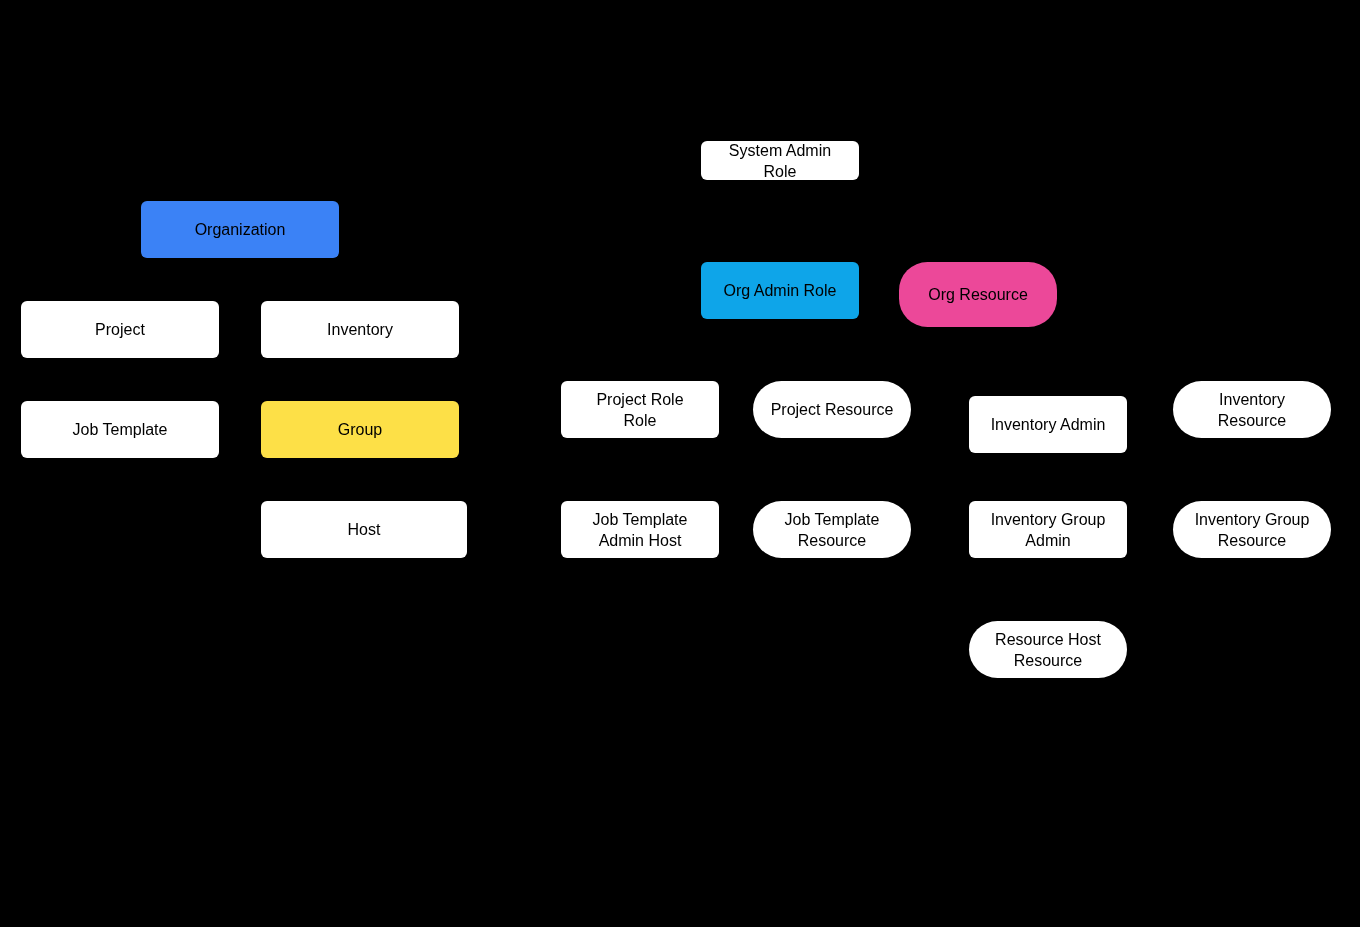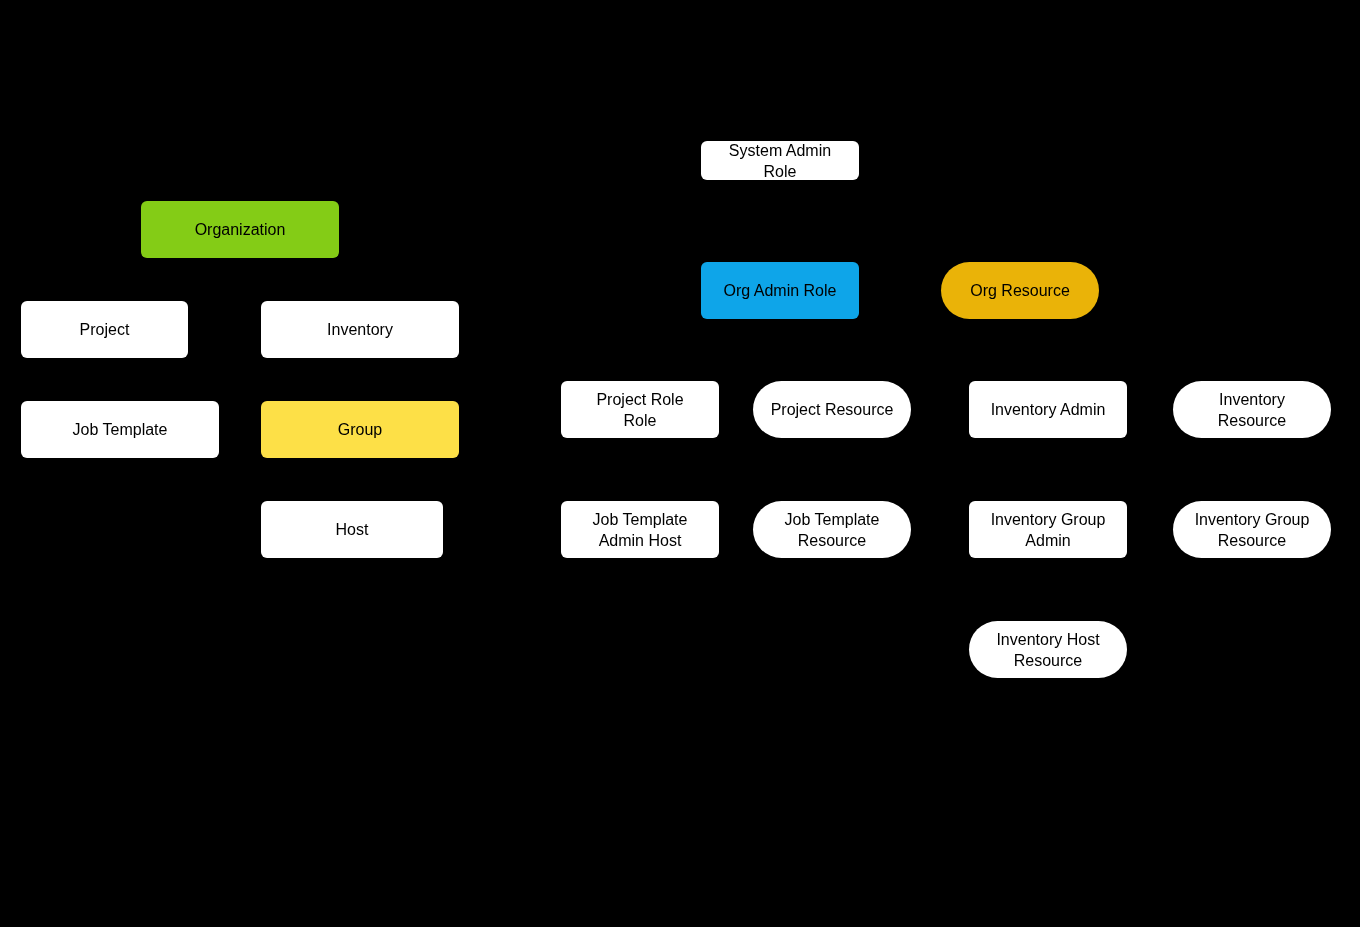--- a/index.html
+++ b/index.html
@@ -29,56 +29,56 @@
     box-sizing: border-box;
   }
   .node.rect   { border-radius: 6px; }
   .node.stadium{ border-radius: 28.5px; }
   .node .line  { white-space: nowrap; }
 </style>
 </head>
 <body>
 
 <div id="canvas" style="background: rgb(0, 0, 0);">
-    <div class="node rect" style="left: 141px; top: 201px; width: 198px; height: 57px; background: #84cc16; color: rgb(0, 0, 0);">
+    <div class="node rect" style="left: 141px; top: 201px; width: 198px; height: 57px; background: #3b82f6; color: rgb(0, 0, 0);">
       <div class="line">Organization</div>
     </div>
-    <div class="node rect" style="left: 21px; top: 301px; width: 167px; height: 57px; background: rgb(255, 255, 255); color: rgb(0, 0, 0);">
+    <div class="node rect" style="left: 21px; top: 301px; width: 198px; height: 57px; background: rgb(255, 255, 255); color: rgb(0, 0, 0);">
       <div class="line">Project</div>
     </div>
     <div class="node rect" style="left: 261px; top: 301px; width: 198px; height: 57px; background: rgb(255, 255, 255); color: rgb(0, 0, 0);">
       <div class="line">Inventory</div>
     </div>
     <div class="node rect" style="left: 21px; top: 401px; width: 198px; height: 57px; background: rgb(255, 255, 255); color: rgb(0, 0, 0);">
       <div class="line">Job Template</div>
     </div>
     <div class="node rect" style="left: 261px; top: 401px; width: 198px; height: 57px; background: #fde047; color: rgb(0, 0, 0);">
       <div class="line">Group</div>
     </div>
-    <div class="node rect" style="left: 261px; top: 501px; width: 182px; height: 57px; background: rgb(255, 255, 255); color: rgb(0, 0, 0);">
+    <div class="node rect" style="left: 261px; top: 501px; width: 206px; height: 57px; background: rgb(255, 255, 255); color: rgb(0, 0, 0);">
       <div class="line">Host</div>
     </div>
     <div class="node rect" style="left: 701px; top: 141px; width: 158px; height: 39px; background: rgb(255, 255, 255); color: rgb(0, 0, 0);">
       <div class="line">System Admin</div>
       <div class="line">Role</div>
     </div>
     <div class="node rect" style="left: 701px; top: 262px; width: 158px; height: 57px; background: #0ea5e9; color: rgb(0, 0, 0);">
       <div class="line">Org Admin Role</div>
     </div>
-    <div class="node stadium" style="left: 941px; top: 262px; width: 158px; height: 57px; background: #eab308; color: rgb(0, 0, 0);">
+    <div class="node stadium" style="left: 899px; top: 262px; width: 158px; height: 65px; background: #ec4899; color: rgb(0, 0, 0);">
       <div class="line">Org Resource</div>
     </div>
     <div class="node rect" style="left: 561px; top: 381px; width: 158px; height: 57px; background: rgb(255, 255, 255); color: rgb(0, 0, 0);">
       <div class="line">Project Role</div>
       <div class="line">Role</div>
     </div>
     <div class="node stadium" style="left: 753px; top: 381px; width: 158px; height: 57px; background: rgb(255, 255, 255); color: rgb(0, 0, 0);">
       <div class="line">Project Resource</div>
     </div>
-    <div class="node rect" style="left: 969px; top: 381px; width: 158px; height: 57px; background: rgb(255, 255, 255); color: rgb(0, 0, 0);">
+    <div class="node rect" style="left: 969px; top: 396px; width: 158px; height: 57px; background: rgb(255, 255, 255); color: rgb(0, 0, 0);">
       <div class="line">Inventory Admin</div>
     </div>
     <div class="node stadium" style="left: 1173px; top: 381px; width: 158px; height: 57px; background: rgb(255, 255, 255); color: rgb(0, 0, 0);">
       <div class="line">Inventory</div>
       <div class="line">Resource</div>
     </div>
     <div class="node rect" style="left: 561px; top: 501px; width: 158px; height: 57px; background: rgb(255, 255, 255); color: rgb(0, 0, 0);">
       <div class="line">Job Template</div>
       <div class="line">Admin Host</div>
     </div>
@@ -88,16 +88,16 @@
     </div>
     <div class="node rect" style="left: 969px; top: 501px; width: 158px; height: 57px; background: rgb(255, 255, 255); color: rgb(0, 0, 0);">
       <div class="line">Inventory Group</div>
       <div class="line">Admin</div>
     </div>
     <div class="node stadium" style="left: 1173px; top: 501px; width: 158px; height: 57px; background: rgb(255, 255, 255); color: rgb(0, 0, 0);">
       <div class="line">Inventory Group</div>
       <div class="line">Resource</div>
     </div>
     <div class="node stadium" style="left: 969px; top: 621px; width: 158px; height: 57px; background: rgb(255, 255, 255); color: rgb(0, 0, 0);">
-      <div class="line">Inventory Host</div>
+      <div class="line">Resource Host</div>
       <div class="line">Resource</div>
     </div>
   </div>
 
 </body></html>

